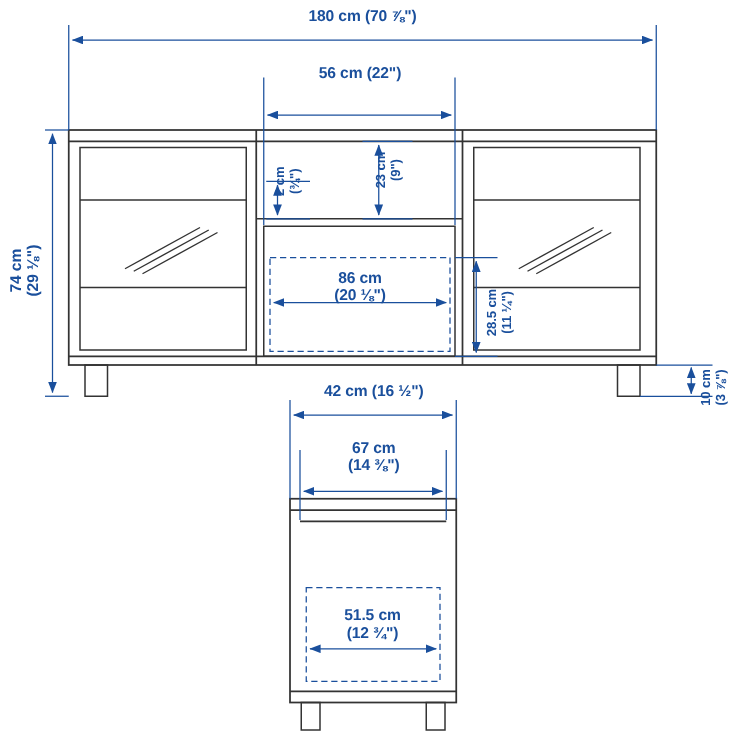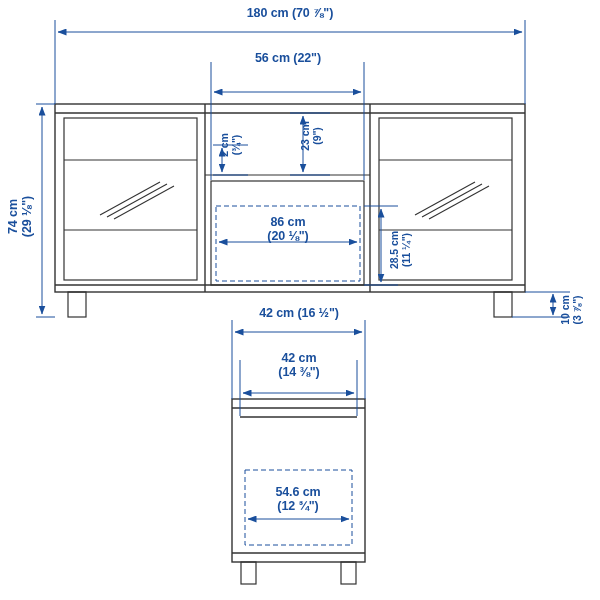--- a/index.html
+++ b/index.html
@@ -181,19 +181,19 @@
 <span>(11 ¼")</span></div>
 
   <div class="dim-label vert rot-left" style="left:-16px; top:203px; width:72px;"><span>74 cm</span>
 <span>(29 ⅛")</span></div>
 
   <div class="dim-label small vert rot-left" style="left:540px; top:298px; width:62px;"><span>10 cm</span>
 <span>(3 ⅞")</span></div>
 
   <div class="dim-label" style="left:228px; top:307px; width:142px;">42 cm (16 ½")</div>
 
-  <div class="dim-label" style="left:240px; top:352px; width:118px;"><span>42 cm</span>
+  <div class="dim-label" style="left:240px; top:352px; width:118px;"><span>67 cm</span>
 <span>(14 ⅜")</span></div>
 
-  <div class="dim-label" style="left:239px; top:486px; width:118px;"><span>54.6 cm</span>
+  <div class="dim-label" style="left:239px; top:486px; width:118px;"><span>51.5 cm</span>
 <span>(12 ¾")</span></div>
 
 </div>
 
 </body></html>

